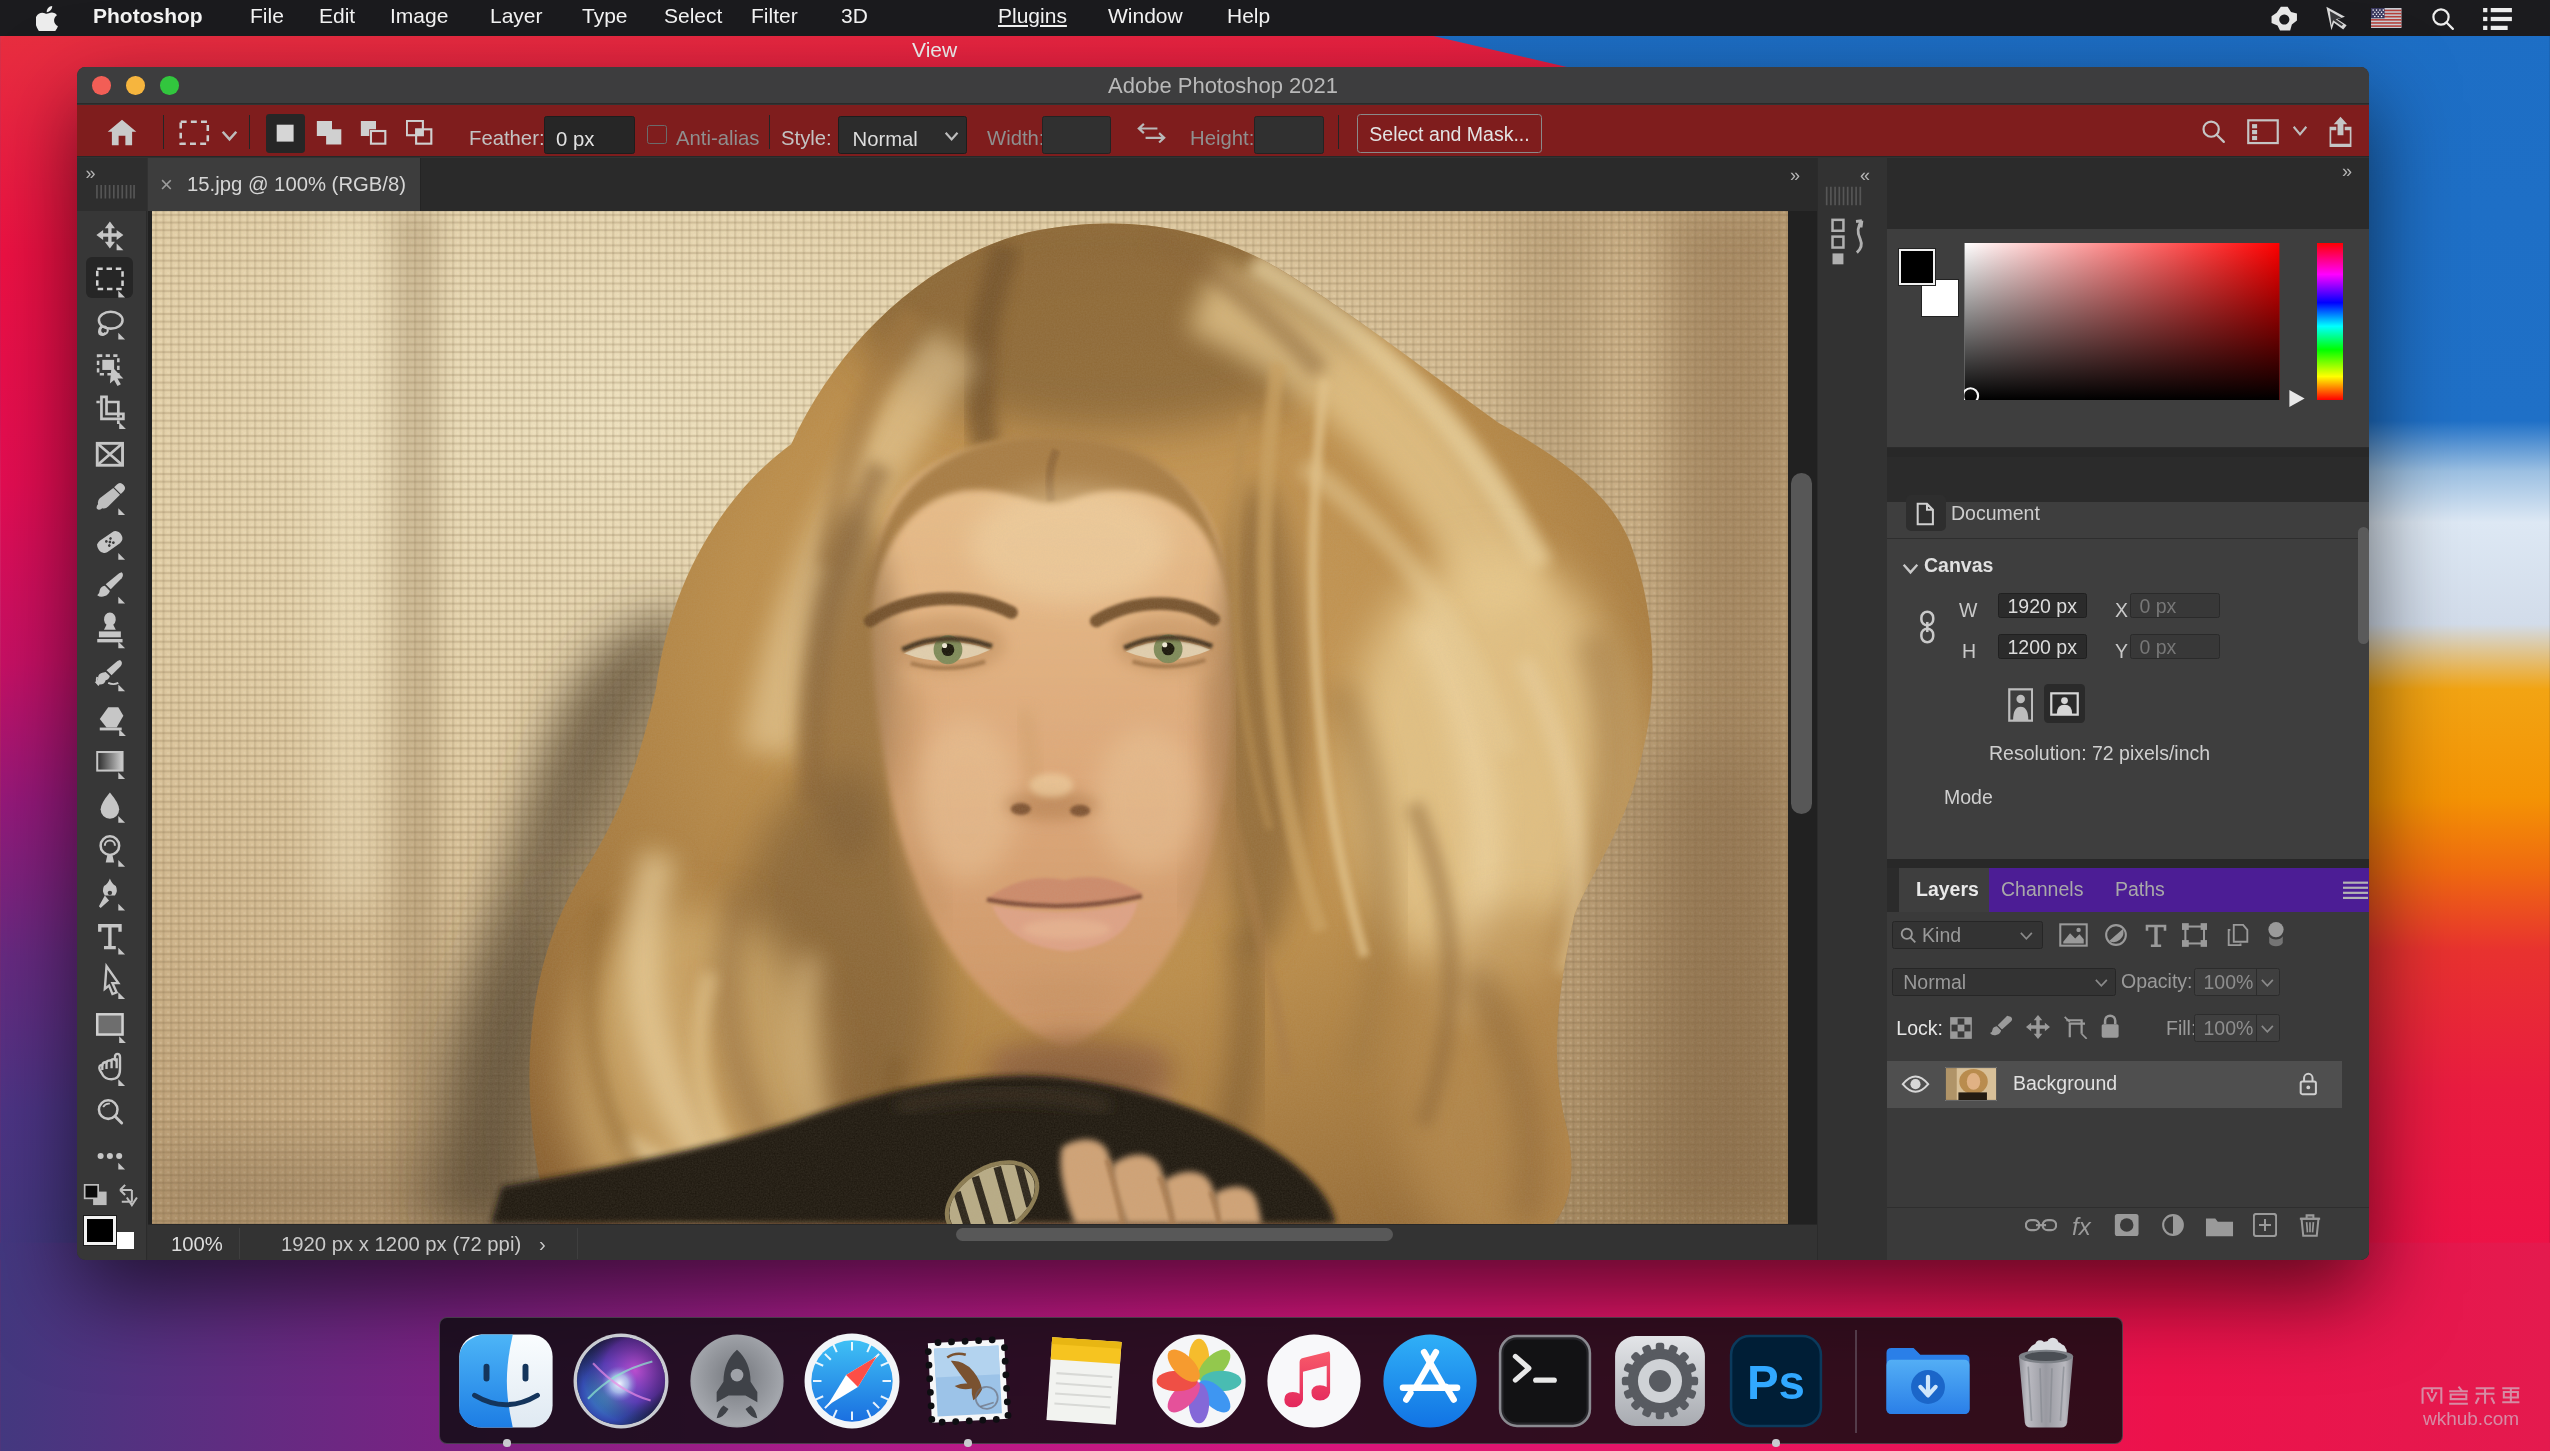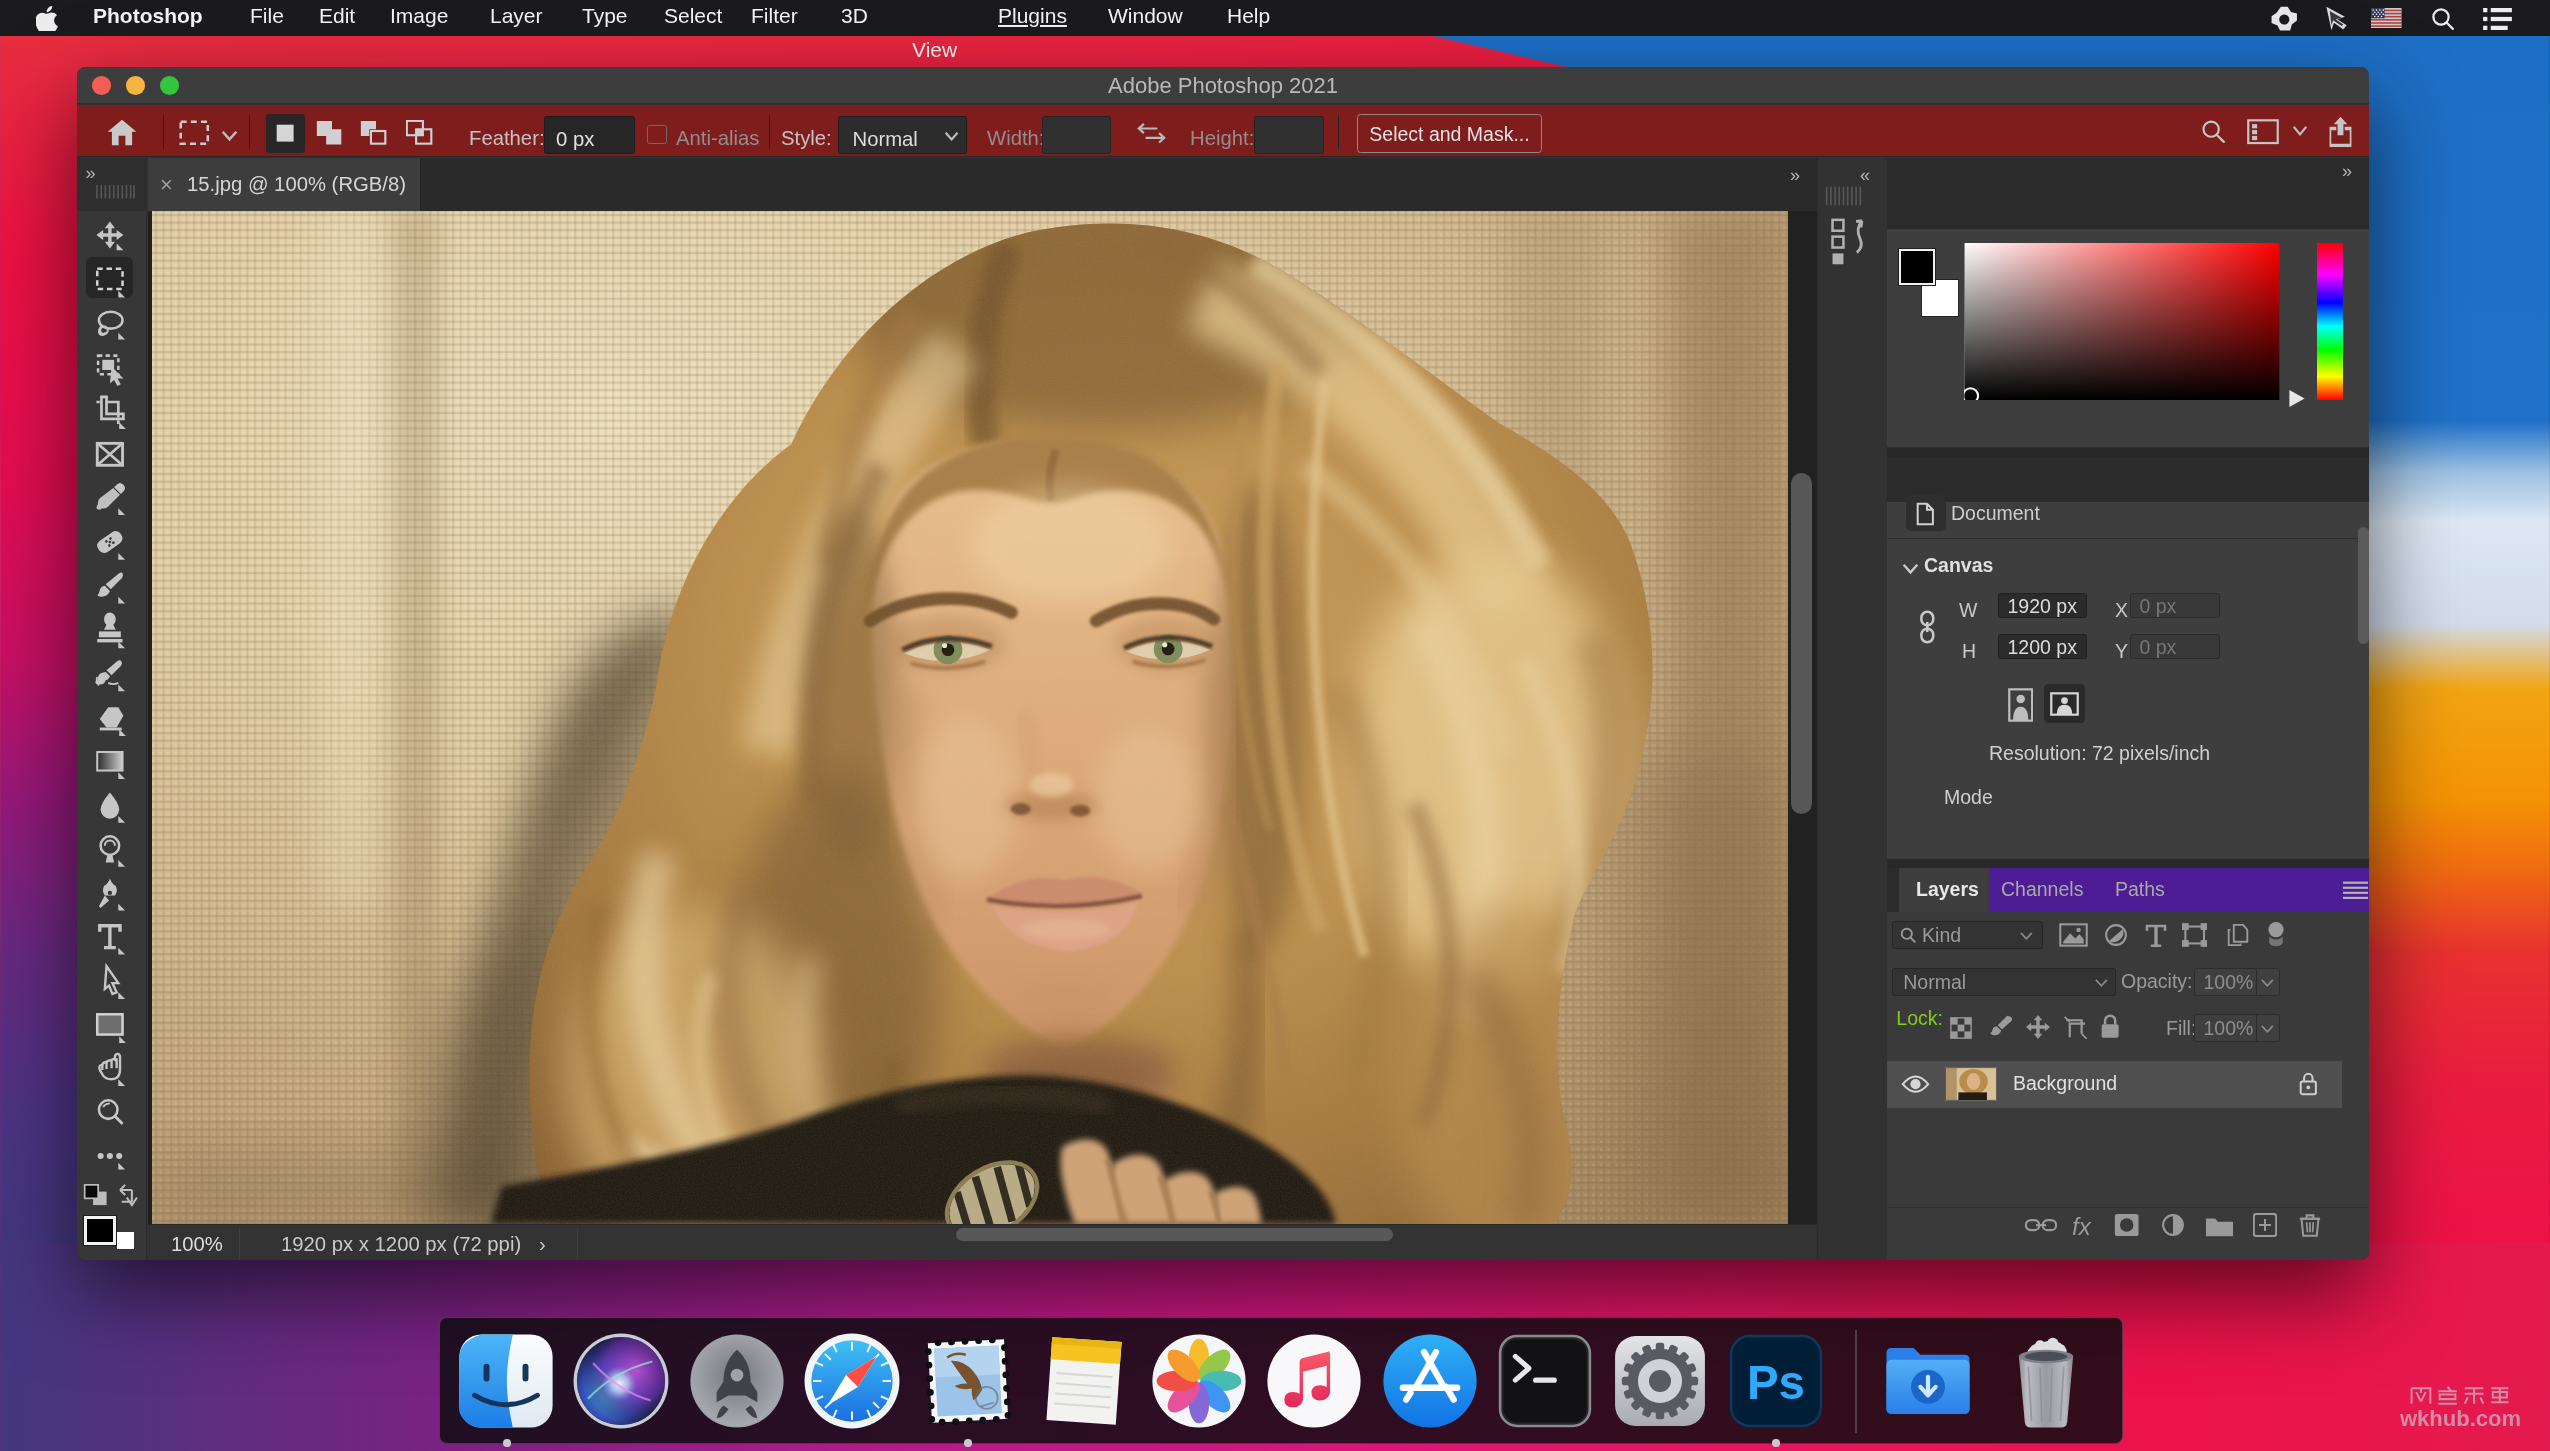--- a/index.html
+++ b/index.html
@@ -746,21 +746,21 @@
       </div>
       <div class="abs" style="left:234px;top:58px;color:#9a9a9a;">Opacity:</div>
       <div class="abs" style="left:307px;top:56px;width:86px;height:28px;background:#3f3f3f;border:0.8px solid #2c2c2c;border-radius:2.5px;">
         <div class="abs" style="left:8.5px;top:1.7px;color:#8d8d8d;">100%</div>
         <div class="abs" style="left:61px;top:0;width:0.8px;height:26px;background:#2c2c2c;"></div>
         <svg class="abs" style="left:66px;top:10.2px" width="12.7" height="8.5" viewBox="0 0 15 10">
             <path d="M1 1 L7.5 8 L14 1" fill="none" stroke="#8a8a8a" stroke-width="2"></path>
           </svg>
       </div>
       
-      <div class="abs" style="left:9.3px;top:95px;color:#84cc16;">Lock:</div>
+      <div class="abs" style="left:9.3px;top:105px;color:#e5e5e5;">Lock:</div>
       <svg class="abs" style="left:63px;top:105px" width="22" height="22" viewBox="0 0 26 26">
           <g fill="#9a9a9a">
             <rect x="1" y="1" width="8" height="8"></rect>
             <rect x="17" y="1" width="8" height="8"></rect>
             <rect x="9" y="9" width="8" height="8"></rect>
             <rect x="1" y="17" width="8" height="8"></rect>
             <rect x="17" y="17" width="8" height="8"></rect>
           </g>
           <rect x="1" y="1" width="24" height="24" fill="none" stroke="#9a9a9a" stroke-width="1.6"></rect>
         </svg>
@@ -1123,21 +1123,21 @@
       <line x1="66" y1="44" x2="64" y2="108"></line>
         <line x1="80" y1="42" x2="76" y2="106"></line>
     </g>
   </svg>
 
   <div class="abs" style="left:63px;top:121px;width:7.6px;height:7.6px;border-radius:50%;background:#c9c9cf;"></div>
   <div class="abs" style="left:524px;top:121px;width:7.6px;height:7.6px;border-radius:50%;background:#c9c9cf;"></div>
   <div class="abs" style="left:1332px;top:121px;width:7.6px;height:7.6px;border-radius:50%;background:#c9c9cf;"></div>
 </div>
 
-<div class="abs" id="watermark" style="right:29px;bottom:20.3px;color:rgba(205,210,218,0.62);font-size:22px;font-weight:bold;text-align:center;line-height:24px;">
+<div class="abs" id="watermark" style="right:29px;bottom:20.3px;color:rgba(205,210,218,0.62);font-size:19px;font-weight:normal;text-align:center;line-height:24px;">
   <svg width="100" height="22" viewBox="0 0 128 28" style="display:block;margin:0 auto;">
     <g stroke="rgba(205,210,218,0.62)" stroke-width="2.6" fill="none">
       <path d="M2 4 h24 v20 M2 4 v20 M8 9 l6 12 M20 9 l-6 12 M14 4 v6"></path>
       <path d="M36 8 h24 M48 2 l5 6 M38 12 h20 v6 h-20 Z M36 24 h24"></path>
       <path d="M70 4 h24 M70 11 h24 M82 4 v20 M74 16 l-4 8 M90 16 l4 8"></path>
       <path d="M104 4 h22 M106 9 h18 v7 h-18 Z M104 22 h22 M115 4 v18"></path>
     </g>
   </svg>
   <div>wkhub.com</div>
 </div>

